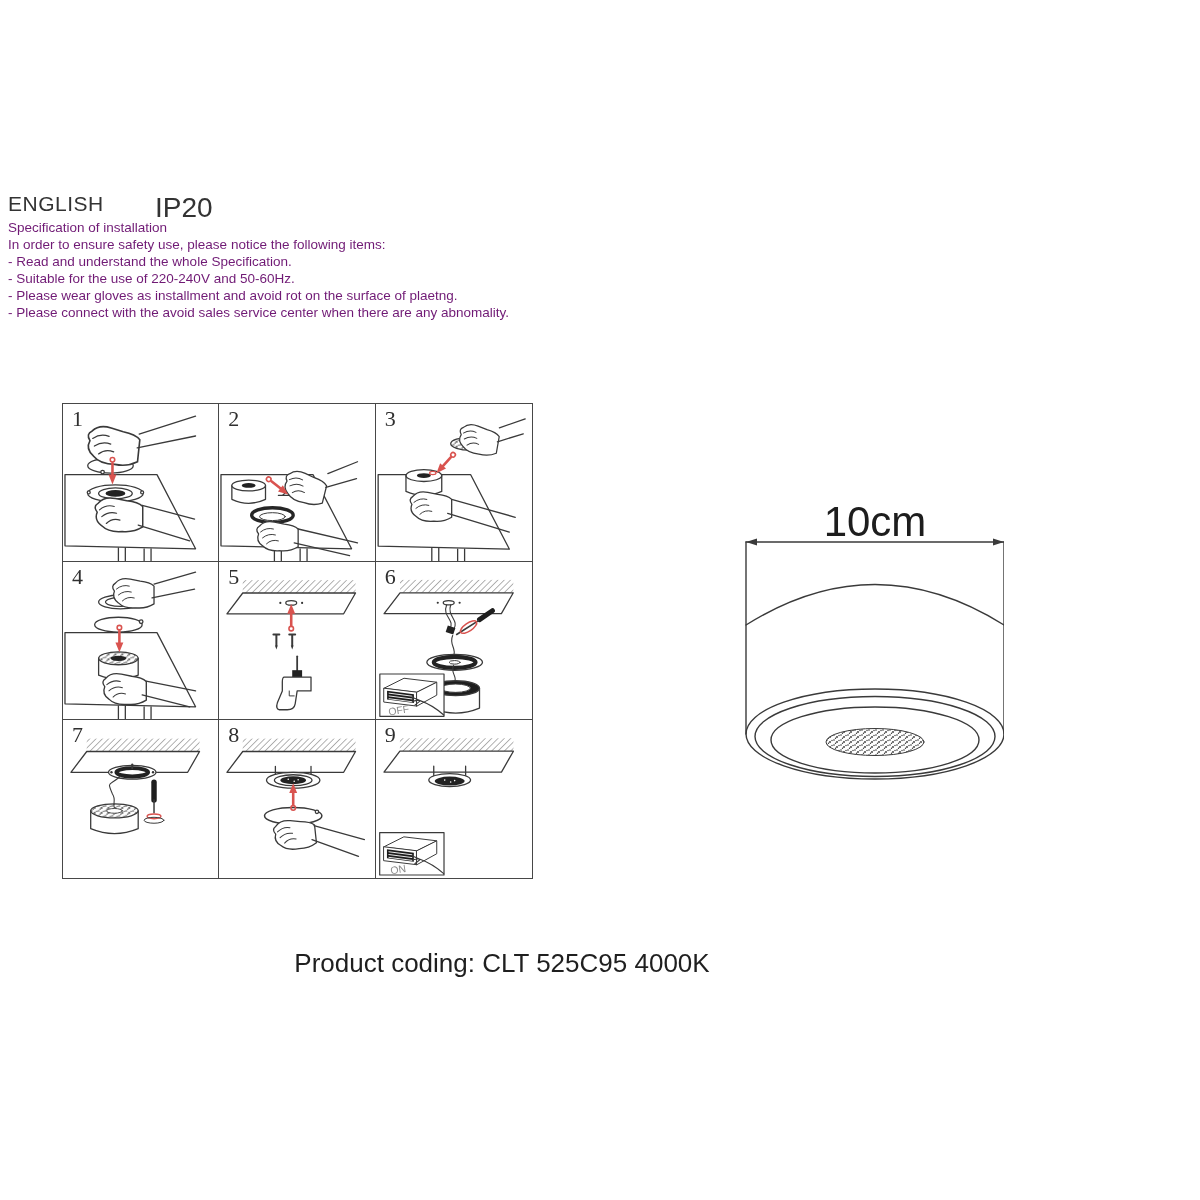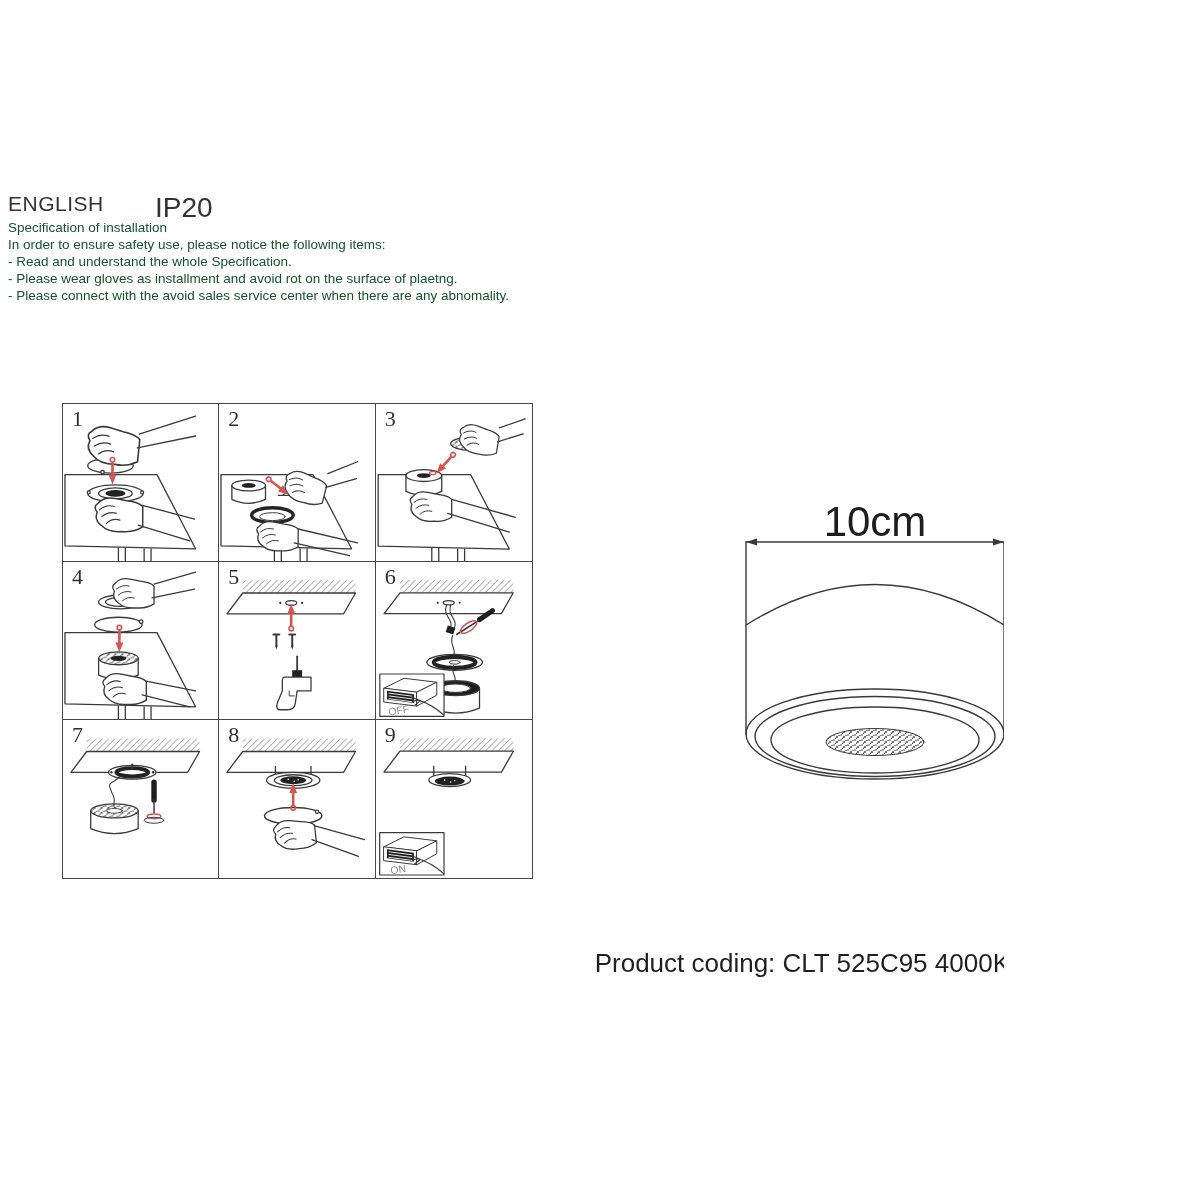--- a/index.html
+++ b/index.html
@@ -1,32 +1,32 @@
 <!DOCTYPE html>
 <html style="--accent: #d9534f; --line: #3a3a3a;"><head>
 <meta charset="utf-8">
 <style>
   :root { --accent:#d9534f; --line:#3a3a3a; }
   html,body { margin:0; padding:0; background:#fff; }
   .page { position:relative; width:1004px; height:1200px; background:#fff;
           font-family:"Liberation Sans", sans-serif; overflow:hidden; }
   .lang  { position:absolute; left:8px;   top:192px; font-size:21px; color:#333; letter-spacing:.5px; }
   .ip    { position:absolute; left:155px; top:192px; font-size:28px; color:#333; }
-  .spec  { position:absolute; left:8px; top:219px; font-size:13.5px; line-height:17px; color:#14532d; }
+  .spec  { position:absolute; left:8px; top:219px; font-size:13.5px; line-height:17px; color:#701a75; }
   .grid  { position:absolute; left:62px; top:403px; width:471px; height:476px;
            display:grid; grid-template-columns:repeat(3,1fr); grid-template-rows:repeat(3,1fr);
            border:1.6px solid #474747; box-sizing:border-box; background:#fff; }
   .cell  { position:relative; border-right:1.4px solid #474747; border-bottom:1.4px solid #474747; overflow:hidden; }
   .cell:nth-child(3n) { border-right:none; }
   .cell:nth-child(n+7){ border-bottom:none; }
   .cell svg { position:absolute; inset:0; width:100%; height:100%; }
   .num   { position:absolute; top:2px; left:9px; font-family:"Liberation Serif", serif;
            font-size:22px; color:#2f2f2f; }
   .product { position:absolute; left:728px; top:494px; }
-  .coding  { position:absolute; top:948px; left:6px; width:100%; text-align:right;
+  .coding  { position:absolute; top:948px; left:0; width:100%; text-align:center;
              font-size:26px; color:#1f1f1f; }
   .red     { stroke:var(--accent); fill:var(--accent); }
   .redline { stroke:var(--accent); fill:none; }
   svg text { font-family:"Liberation Sans", sans-serif; }
 </style>
 </head>
 <body>
 
 <svg width="0" height="0" style="position:absolute" aria-hidden="true">
   <defs>
@@ -70,20 +70,21 @@
 
 <div class="page">
 
   <span class="lang">ENGLISH</span>
   <span class="ip">IP20</span>
 
   <div class="spec">
     <div>Specification of installation</div>
     <div>In order to ensure safety use, please notice the following items:</div>
     <div>- Read and understand the whole Specification.</div>
+    <div>- Suitable for the use of 220-240V and 50-60Hz.</div>
     <div>- Please wear gloves as installment and avoid rot on the surface of plaetng.</div>
     <div>- Please connect with the avoid sales service center when there are any abnomality.</div>
   </div>
 
   <div class="grid">
 
     <div class="cell">
       <svg viewBox="0 0 157 158" style="stroke:var(--line)" fill="none" stroke-width="1.3" stroke-linecap="round" stroke-linejoin="round">
         <use href="#table"></use>
         <g>

